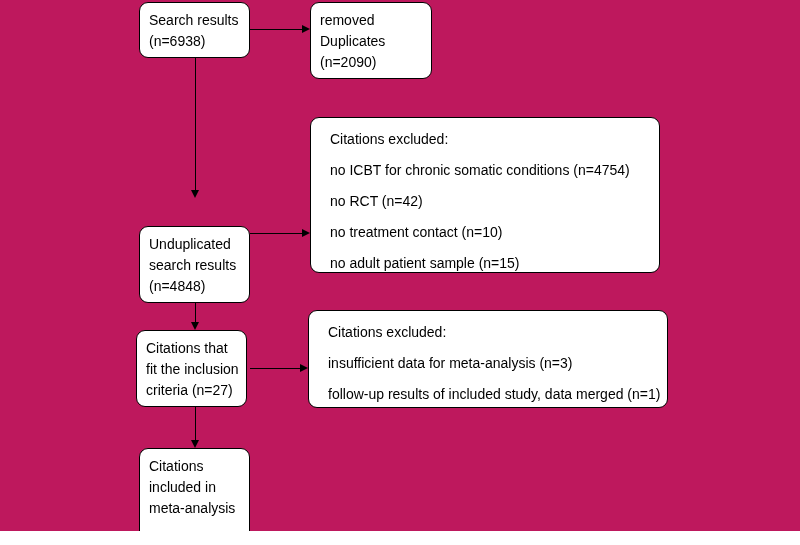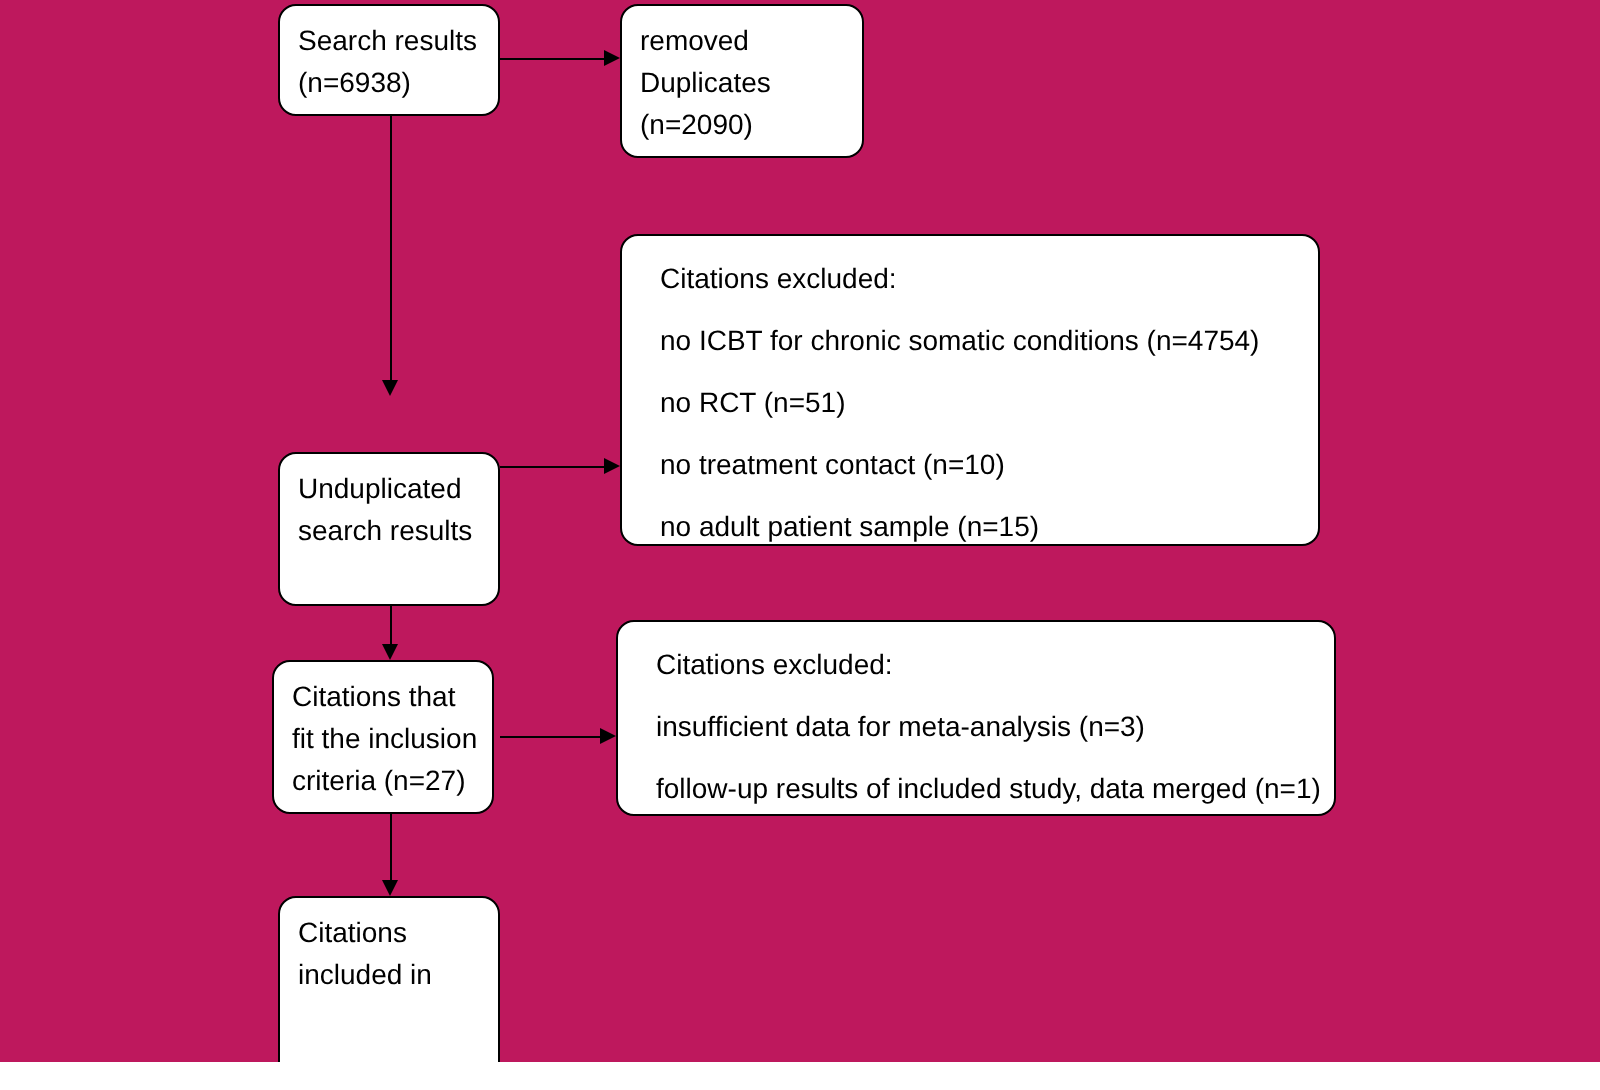--- a/index.html
+++ b/index.html
@@ -114,40 +114,42 @@
 
   <div class="node" id="node-duplicates-removed">
     <div class="line">removed</div>
     <div class="line">Duplicates</div>
     <div class="line">(n=2090)</div>
   </div>
 
   <div class="node" id="node-unduplicated">
     <div class="line">Unduplicated</div>
     <div class="line">search results</div>
+    <div class="line">(n=4848)</div>
   </div>
 
   <div class="node wide" id="node-excluded-screening">
     <div class="line">Citations excluded:</div>
     <div class="line">no ICBT for chronic somatic conditions (n=4754)</div>
-    <div class="line">no RCT (n=51)</div>
+    <div class="line">no RCT (n=42)</div>
     <div class="line">no treatment contact (n=10)</div>
     <div class="line">no adult patient sample (n=15)</div>
   </div>
 
   <div class="node" id="node-fit-inclusion">
     <div class="line">Citations that</div>
     <div class="line">fit the inclusion</div>
     <div class="line">criteria (n=27)</div>
   </div>
 
   <div class="node wide" id="node-excluded-fulltext">
     <div class="line">Citations excluded:</div>
     <div class="line">insufficient data for meta-analysis (n=3)</div>
     <div class="line">follow-up results of included study, data merged (n=1)</div>
   </div>
 
   <div class="node" id="node-included">
     <div class="line">Citations</div>
     <div class="line">included in</div>
+    <div class="line">meta-analysis</div>
   </div>
 
 </div>
 
 </body></html>

